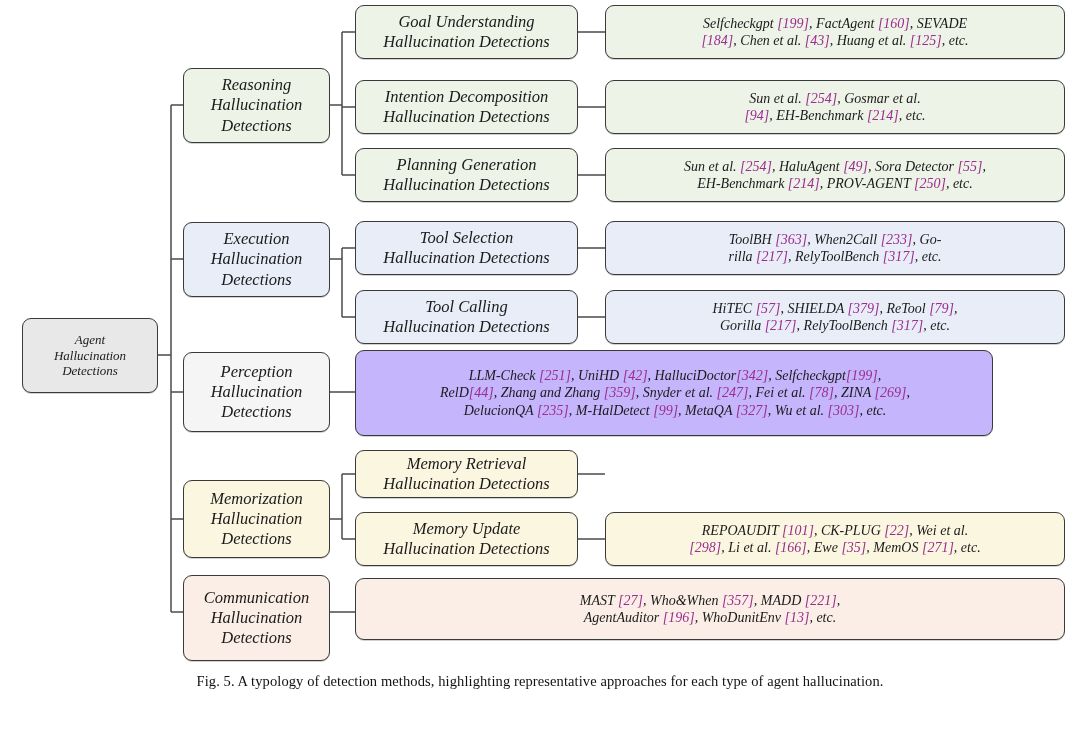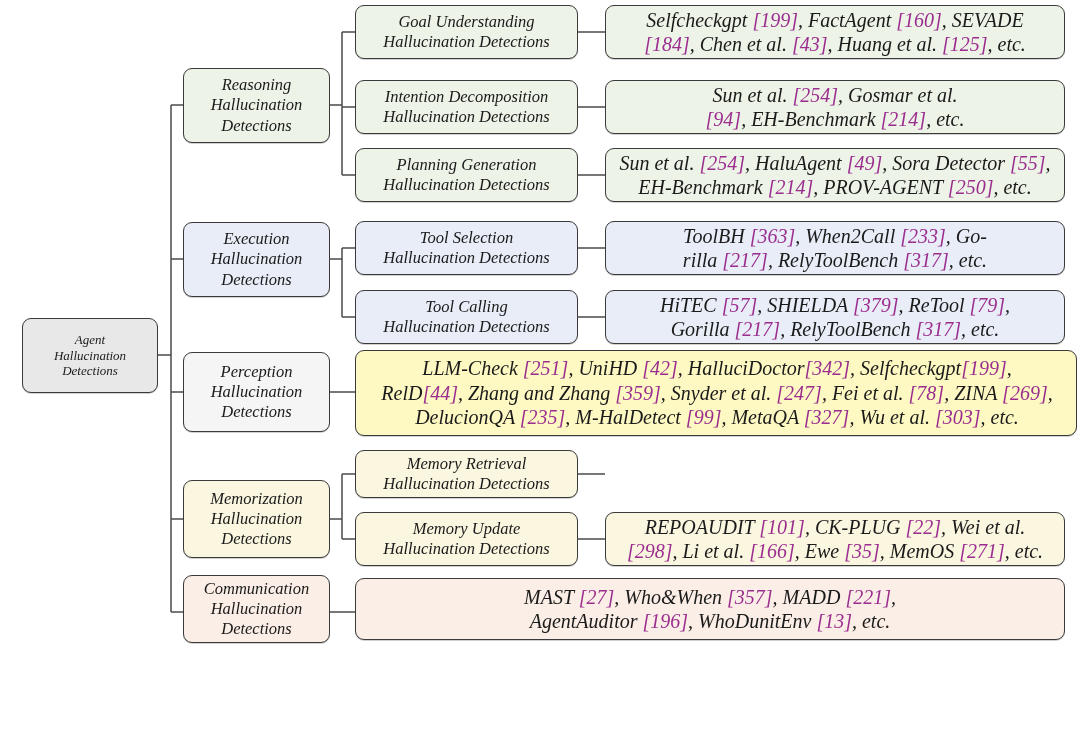--- a/index.html
+++ b/index.html
@@ -16,21 +16,21 @@
     border:1.6px solid #3a3a3a;border-radius:9px;
     display:flex;align-items:center;justify-content:center;
     text-align:center;line-height:1.22;
     padding:3px 6px;
     box-shadow:0 1px 0 rgba(0,0,0,.18);
   }
   .node .txt{display:block;width:100%;font-style:italic;}
   .lvl0{font-size:13px;}
   .lvl1{font-size:16.5px;}
   .lvl2{font-size:16.5px;}
-  .leaf{font-size:20px;}
+  .leaf{font-size:14px;}
   .leaf .txt{padding:0 4px;}
 
   .cite{color:#9b2d8f;}
   .capwrap{position:absolute;left:0;top:672px;width:1080px;text-align:center;}
   .caption{
     font-family:"Liberation Serif","DejaVu Serif",serif;
     font-size:14.5px;color:#111;letter-spacing:.1px;
   }
 </style>
 </head>
@@ -113,21 +113,21 @@
   </div>
 
   <div class="node lvl1" style="left:183px;top:480px;width:147px;height:78px;background:#fbf6e0;">
     <span class="txt">
       <span>Memorization</span><br>
       <span>Hallucination</span><br>
       <span>Detections</span>
     </span>
   </div>
 
-  <div class="node lvl1" style="left:183px;top:575px;width:147px;height:68px;background:#fbeee6;">
+  <div class="node lvl1" style="left:183px;top:575px;width:147px;height:86px;background:#fbeee6;">
     <span class="txt">
       <span>Communication</span><br>
       <span>Hallucination</span><br>
       <span>Detections</span>
     </span>
   </div>
 
   <div class="node lvl2" style="left:355px;top:5px;width:223px;height:54px;background:#edf3e7;">
     <span class="txt">
       <span>Goal Understanding</span><br>
@@ -190,27 +190,30 @@
   </div>
 
   <div class="node leaf" style="left:605px;top:221px;width:460px;height:54px;background:#e8edf7;">
     <span class="txt"><span>ToolBH </span><span class="cite">[363]</span><span>, When2Call </span><span class="cite">[233]</span><span>, Go-</span><br><span>rilla </span><span class="cite">[217]</span><span>, RelyToolBench </span><span class="cite">[317]</span><span>, etc.</span></span>
   </div>
 
   <div class="node leaf" style="left:605px;top:290px;width:460px;height:54px;background:#e8edf7;">
     <span class="txt"><span>HiTEC </span><span class="cite">[57]</span><span>, SHIELDA </span><span class="cite">[379]</span><span>, ReTool </span><span class="cite">[79]</span><span>,</span><br><span>Gorilla </span><span class="cite">[217]</span><span>, RelyToolBench </span><span class="cite">[317]</span><span>, etc.</span></span>
   </div>
 
-  <div class="node leaf" style="left:355px;top:350px;width:722px;height:86px;background:#fef9c3;padding-left:8px;">
+  <div class="node leaf" style="left:355px;top:350px;width:638px;height:86px;background:#c4b5fd;padding-left:8px;">
     <span class="txt"><span>LLM-Check </span><span class="cite">[251]</span><span>, UniHD </span><span class="cite">[42]</span><span>, HalluciDoctor</span><span class="cite">[342]</span><span>, Selfcheckgpt</span><span class="cite">[199]</span><span>,</span><br><span>RelD</span><span class="cite">[44]</span><span>, Zhang and Zhang </span><span class="cite">[359]</span><span>, Snyder et al. </span><span class="cite">[247]</span><span>, Fei et al. </span><span class="cite">[78]</span><span>, ZINA </span><span class="cite">[269]</span><span>,</span><br><span>DelucionQA </span><span class="cite">[235]</span><span>, M-HalDetect </span><span class="cite">[99]</span><span>, MetaQA </span><span class="cite">[327]</span><span>, Wu et al. </span><span class="cite">[303]</span><span>, etc.</span></span>
   </div>
 
 
   <div class="node leaf" style="left:605px;top:512px;width:460px;height:54px;background:#fbf6e0;">
     <span class="txt"><span>REPOAUDIT </span><span class="cite">[101]</span><span>, CK-PLUG </span><span class="cite">[22]</span><span>, Wei et al.</span><br><span class="cite">[298]</span><span>, Li et al. </span><span class="cite">[166]</span><span>, Ewe </span><span class="cite">[35]</span><span>, MemOS </span><span class="cite">[271]</span><span>, etc.</span></span>
   </div>
 
   <div class="node leaf" style="left:355px;top:578px;width:710px;height:62px;background:#fbeee6;">
     <span class="txt"><span>MAST </span><span class="cite">[27]</span><span>, Who&amp;When </span><span class="cite">[357]</span><span>, MADD </span><span class="cite">[221]</span><span>,</span><br><span>AgentAuditor </span><span class="cite">[196]</span><span>, WhoDunitEnv </span><span class="cite">[13]</span><span>, etc.</span></span>
   </div>
 
+  <div class="capwrap">
+    <span class="caption">Fig. 5.  A typology of detection methods, highlighting representative approaches for each type of agent hallucination.</span>
+  </div>
 
 </div>
 
 </body></html>

